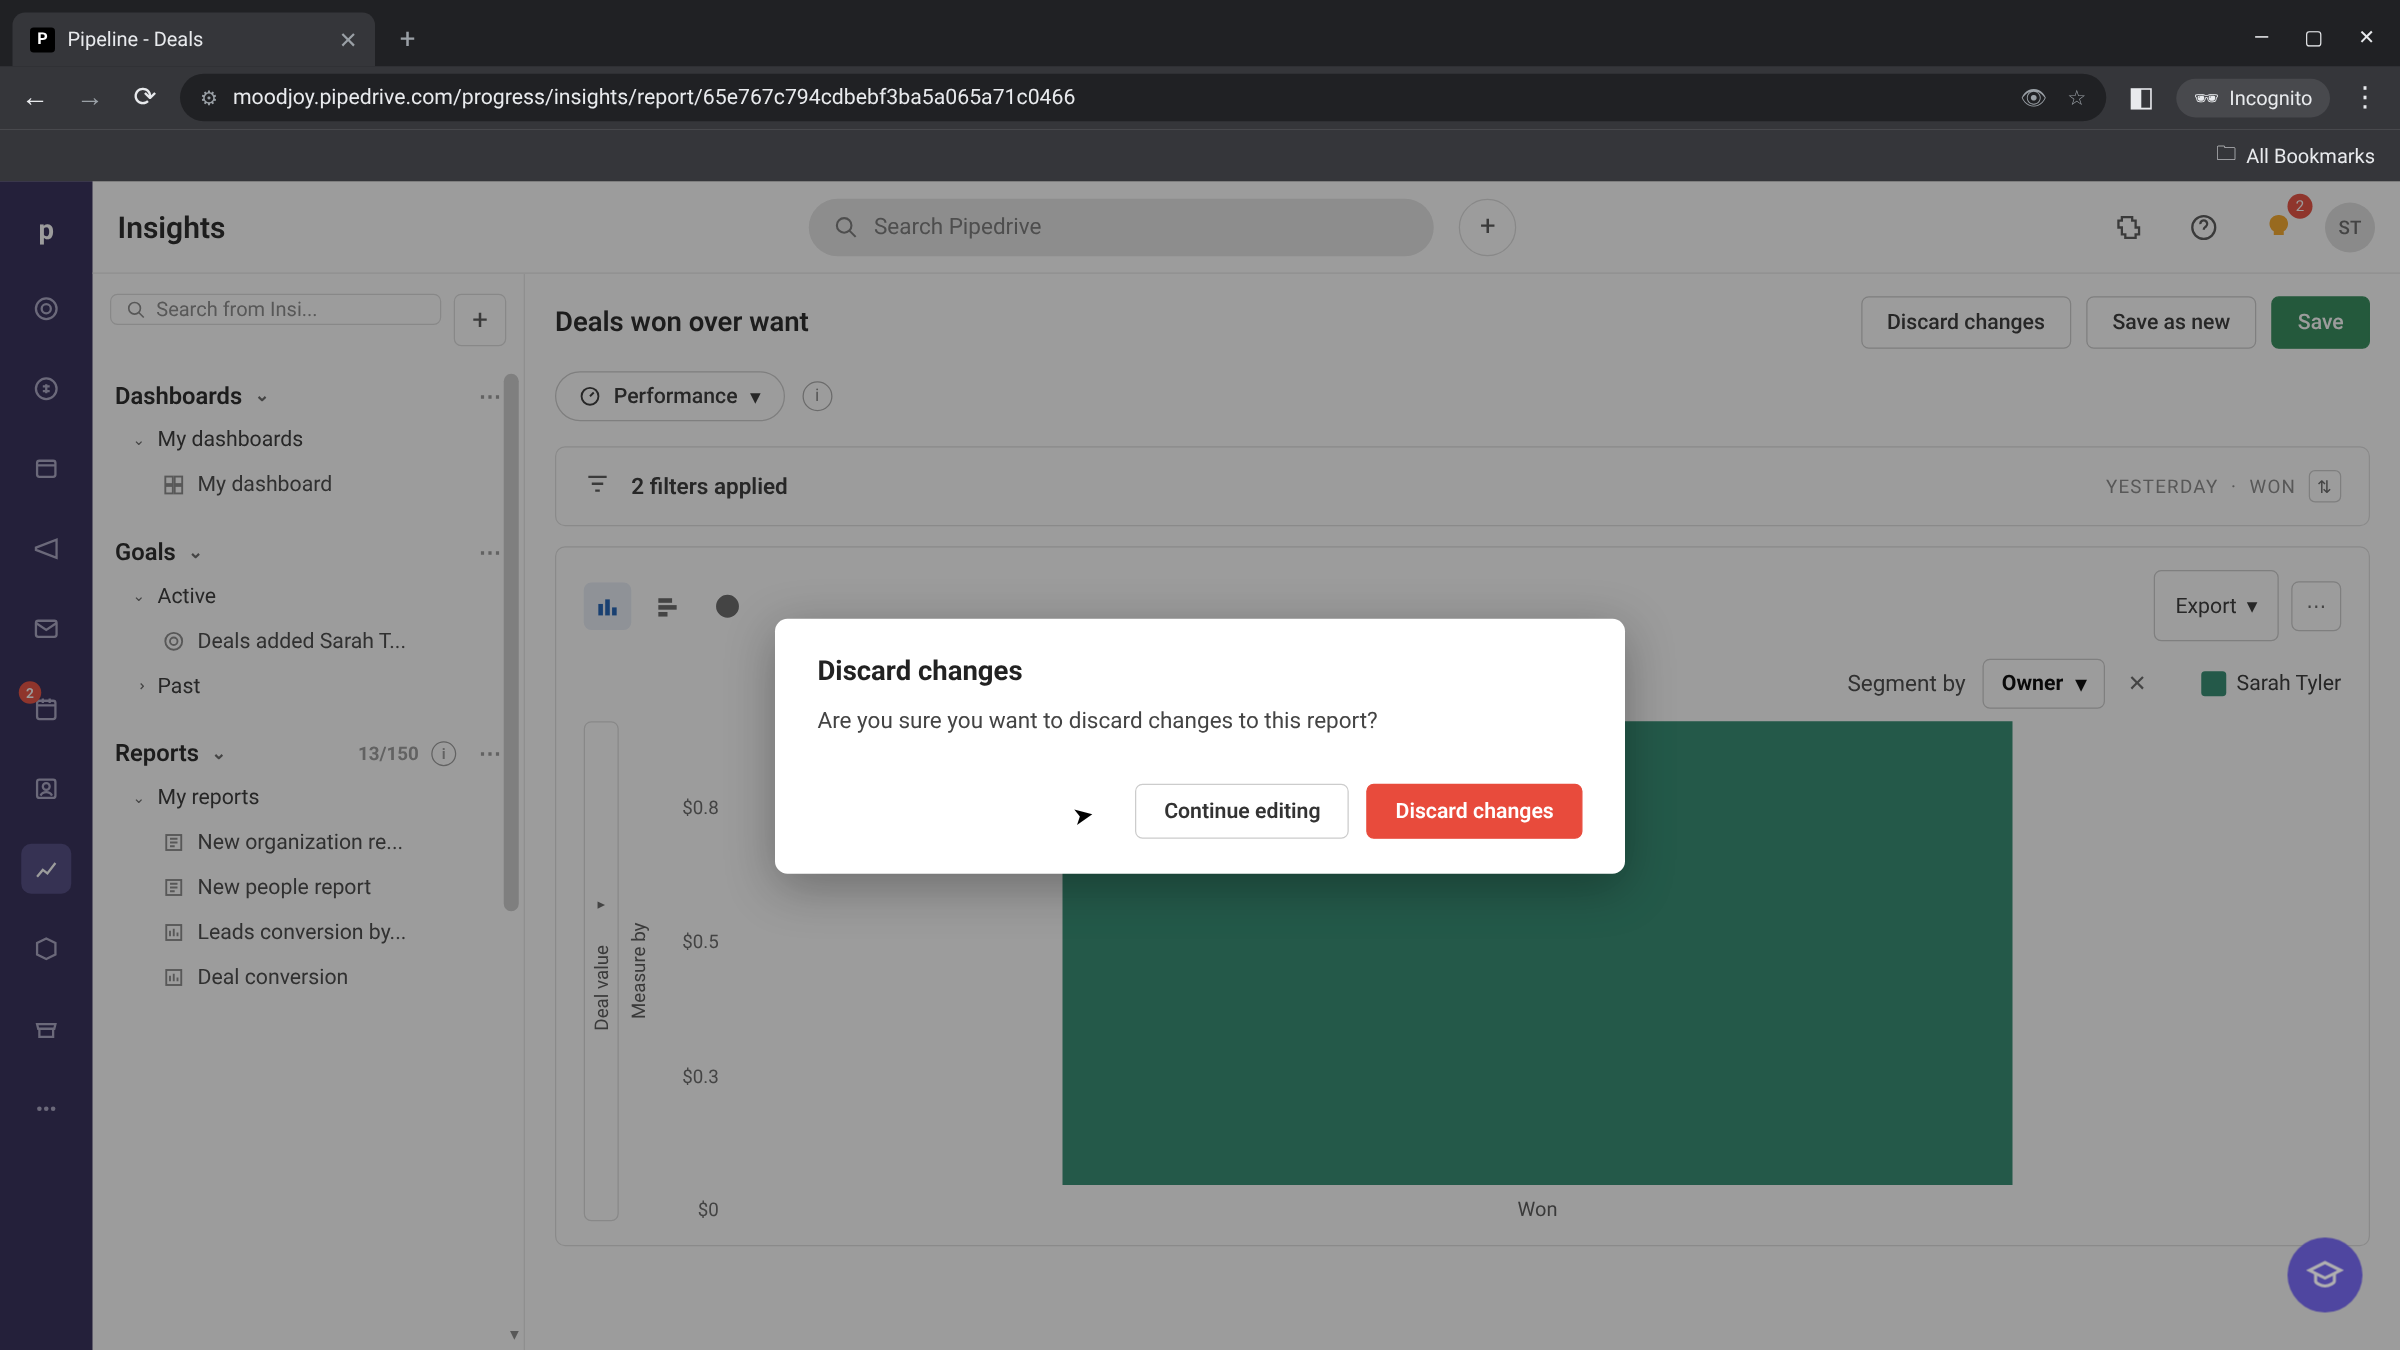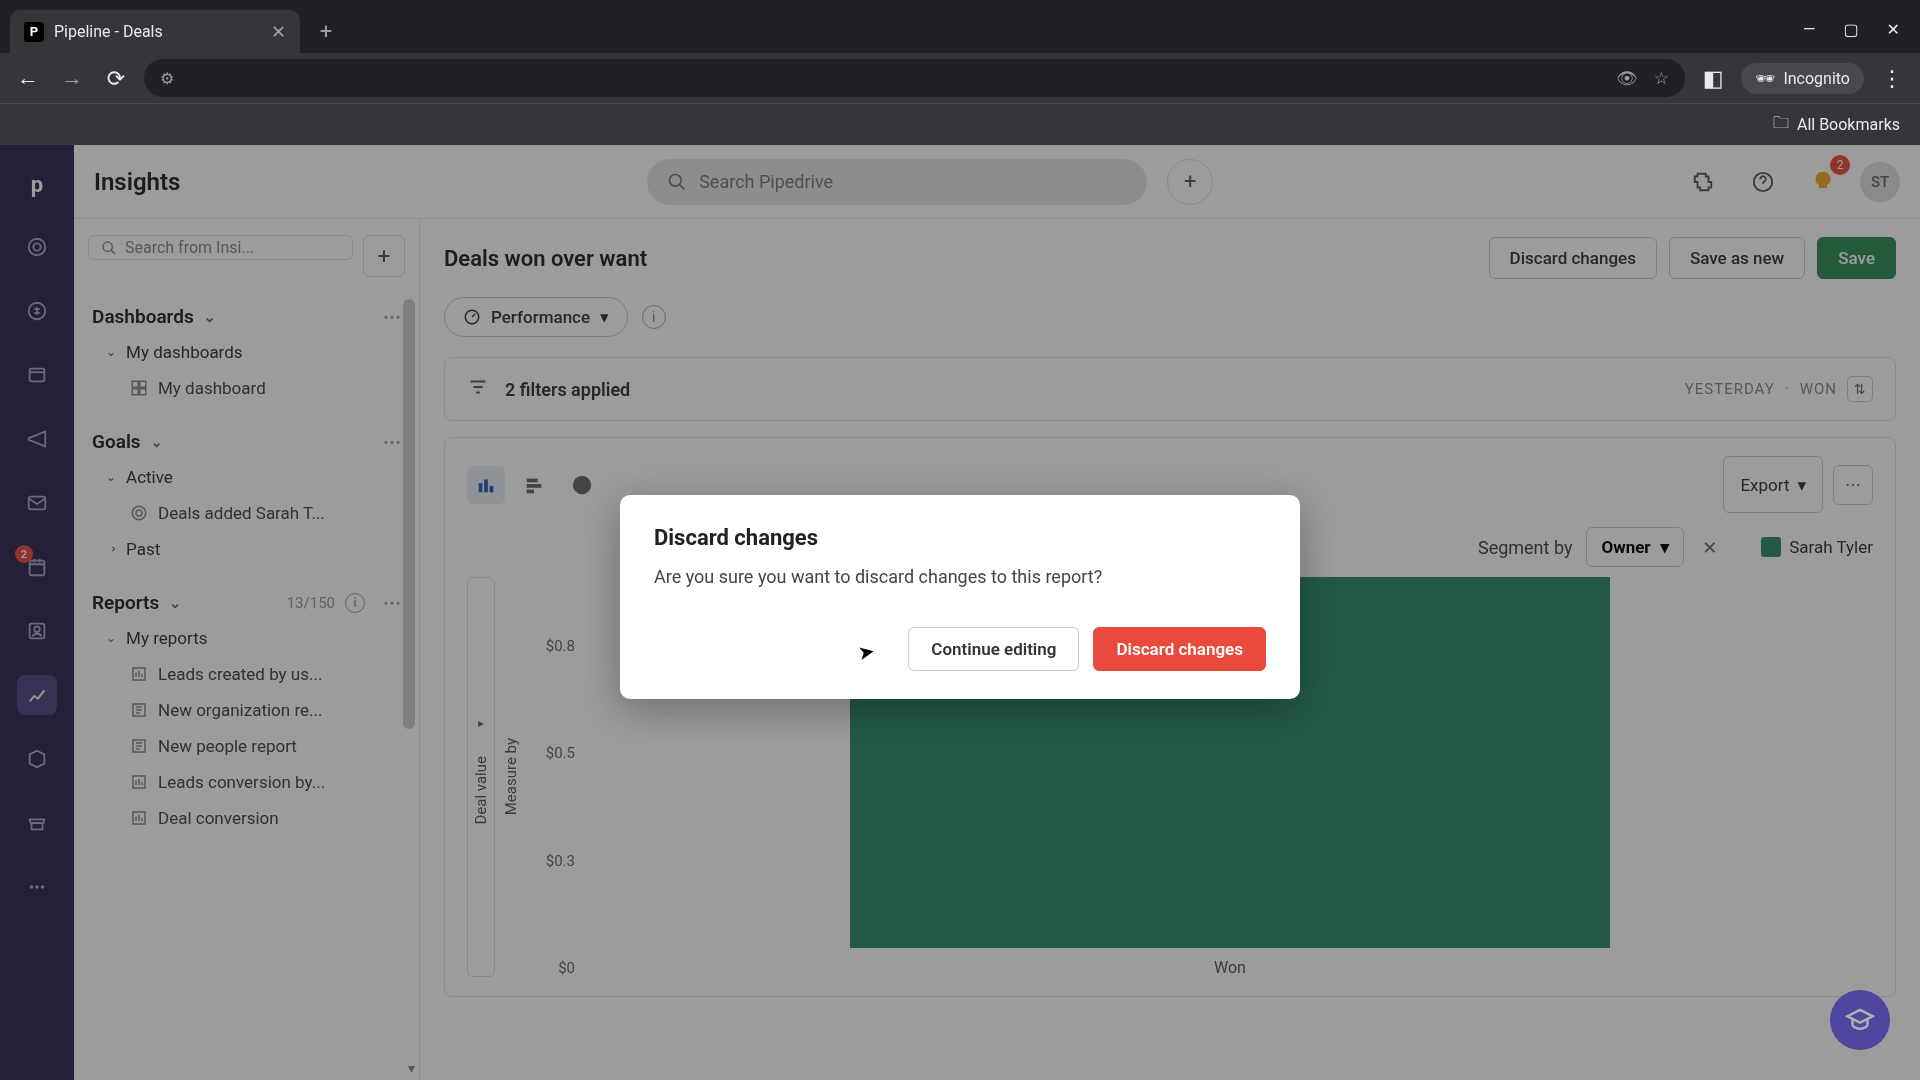--- a/index.html
+++ b/index.html
@@ -51,21 +51,21 @@
 
 
 .sidebar{width:346px;border-right:1px solid #e8e8e8;padding:16px 14px;overflow:hidden;position:relative}
 .side-search-row{display:flex;gap:10px;margin-bottom:22px}
 .side-search{flex:1;height:25px;border:1px solid #ddd;border-radius:6px;display:flex;align-items:center;padding:0 12px;gap:8px;color:#888;font-size:16px}
 .side-add{width:42px;height:42px;border:1px solid #ddd;border-radius:6px;display:flex;align-items:center;justify-content:center;font-size:22px;color:#555}
 .side-section{margin-bottom:18px}
 .side-head{display:flex;align-items:center;gap:10px;padding:6px 4px;font-size:19px;font-weight:600;color:#222}
 .side-head .chev{font-size:14px;color:#666}
 .side-head .dots{margin-left:auto;color:#999;font-size:18px}
-.side-head .count{margin-left:auto;color:#999;font-size:15px;font-weight:400}
+.side-head .count{margin-left:auto;color:#999;font-size:15px;font-weight:700}
 .side-head .info{width:20px;height:20px;border:1.5px solid #999;border-radius:10px;display:flex;align-items:center;justify-content:center;font-size:12px;color:#999}
 .side-sub{display:flex;align-items:center;gap:10px;padding:8px 4px 8px 18px;font-size:17px;color:#333}
 .side-sub .chev{font-size:12px;color:#666}
 .side-item{display:flex;align-items:center;gap:10px;padding:8px 4px 8px 42px;font-size:17px;color:#444}
 .side-item svg{width:18px;height:18px;color:#888;flex-shrink:0}
 .scroll-ind{position:absolute;right:4px;top:80px;width:12px;height:430px;background:#ccc;border-radius:6px}
 .scroll-arrow{position:absolute;right:4px;bottom:4px;font-size:14px;color:#888}
 
 
 .panel{flex:1;padding:18px 24px;overflow:hidden}
@@ -144,20 +144,21 @@
     <span>▢</span>
     <span>✕</span>
   </div>
 </div>
 <div class="browser-bar">
   <div class="nav-btn active">←</div>
   <div class="nav-btn">→</div>
   <div class="nav-btn active">⟳</div>
   <div class="url-bar">
     <span class="url-icon">⚙</span>
+    <span>moodjoy.pipedrive.com/progress/insights/report/65e767c794cdbebf3ba5a065a71c0466</span>
     <div class="url-right">
       <span>👁</span>
       <span>☆</span>
     </div>
   </div>
   <div class="nav-btn active">◧</div>
   <div class="incognito-pill">
     <span>🕶</span>
     <span>Incognito</span>
   </div>
@@ -334,27 +335,20 @@
             <span>Reports</span>
             <span class="chev">⌄</span>
             <span class="count">13/150</span>
             <span class="info">i</span>
             <span class="dots" style="margin-left:8px">⋯</span>
           </div>
           <div class="side-sub">
             <span class="chev">⌄</span>
             <span>My reports</span>
           </div>
-          <div class="side-item">
-                <svg viewBox="0 0 24 24" fill="none" stroke="currentColor" stroke-width="2">
-                  <rect x="4" y="4" width="16" height="16"></rect>
-                  <path d="M8 16V10M12 16V8M16 16v-4"></path>
-                </svg>
-                <span>Leads created by us...</span>
-              </div>
           <div class="side-item">
                 <svg viewBox="0 0 24 24" fill="none" stroke="currentColor" stroke-width="2">
                   <rect x="4" y="4" width="16" height="16"></rect>
                   <path d="M8 8h8M8 12h8M8 16h5"></path>
                 </svg>
                 <span>New organization re...</span>
               </div>
           <div class="side-item">
                 <svg viewBox="0 0 24 24" fill="none" stroke="currentColor" stroke-width="2">
                   <rect x="4" y="4" width="16" height="16"></rect>

